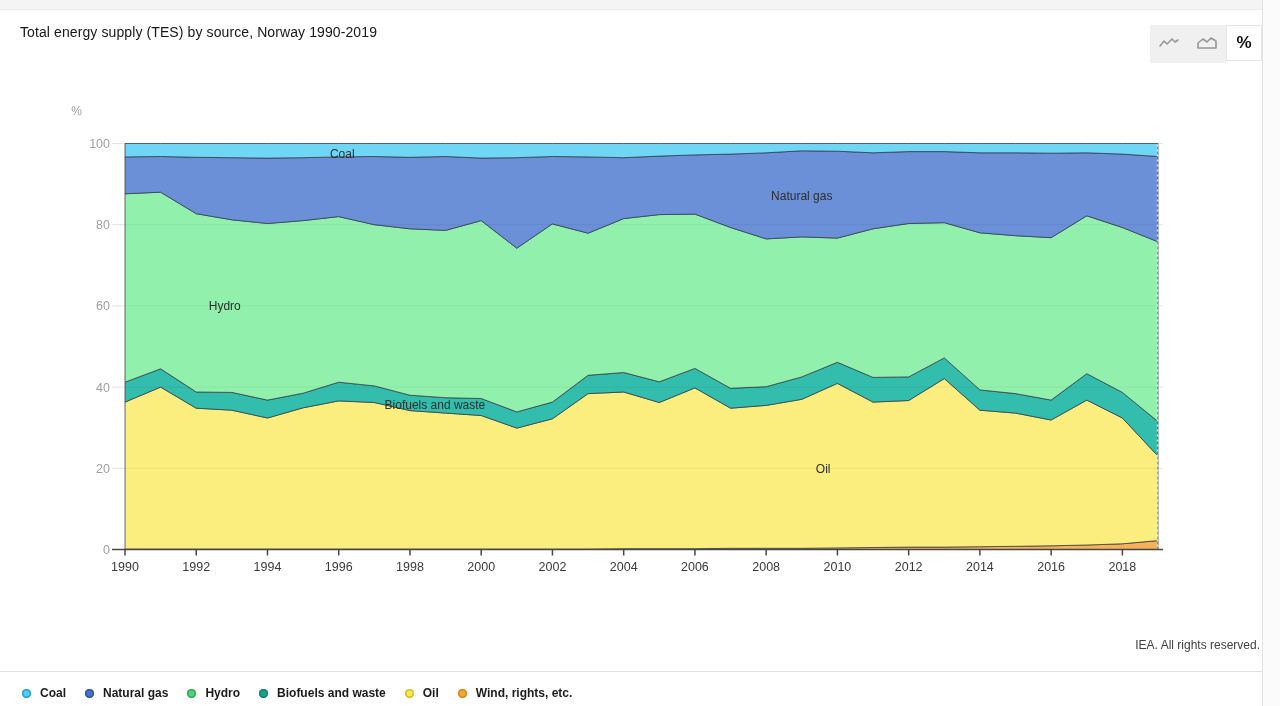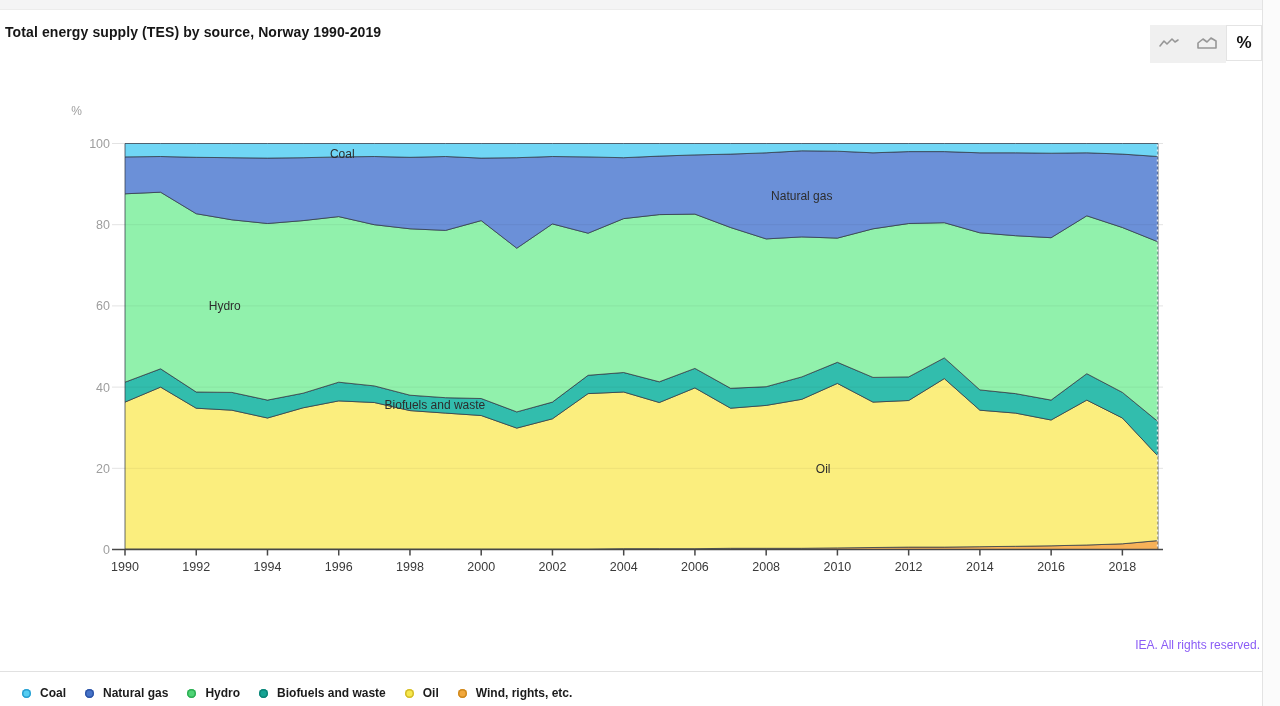--- a/index.html
+++ b/index.html
@@ -2,27 +2,27 @@
 <html><head>
 <meta charset="utf-8">
 <style>
   html,body{margin:0;padding:0;}
   body{
     width:1280px;height:706px;position:relative;background:#ffffff;
     font-family:"Liberation Sans", sans-serif;overflow:hidden;
     -webkit-font-smoothing:antialiased;
   }
   .top-strip{position:absolute;left:0;top:0;width:1280px;height:9px;background:#f4f4f5;border-bottom:1px solid #ececec;}
-  .page-title{position:absolute;left:5px;top:24px;font-size:14px;font-weight:700;color:#161616;letter-spacing:.1px;}
+  .page-title{position:absolute;left:20px;top:24px;font-size:14px;font-weight:400;color:#161616;letter-spacing:.1px;}
   .seg-control{position:absolute;top:25px;right:18px;height:38px;display:flex;}
   .seg-btn{width:38px;height:38px;display:flex;align-items:center;justify-content:center;background:#f0f0f0;border:none;cursor:pointer;}
   .seg-btn.selected{background:#ffffff;border:1px solid #e4e4e4;width:36px;height:36px;}
   .seg-btn .pct{font-size:17px;font-weight:700;color:#111;}
   .chart-svg{position:absolute;left:0;top:0;}
-  .footer-credit{position:absolute;top:638px;right:20px;font-size:12px;color:#8b5cf6;}
+  .footer-credit{position:absolute;top:638px;right:20px;font-size:12px;color:#404040;}
   .legend-divider{position:absolute;left:0;top:671px;width:1280px;height:1px;background:#e1e1e1;}
   .legend-bar{position:absolute;left:22px;top:682px;display:flex;align-items:center;gap:19px;height:22px;}
   .legend-item{display:flex;align-items:center;gap:9px;cursor:pointer;}
   .legend-dot{width:9px;height:9px;border-radius:50%;flex:0 0 auto;}
   .legend-label{font-size:12px;font-weight:700;color:#1b1b1b;white-space:nowrap;}
   .right-edge{position:absolute;top:0;right:17px;width:1px;height:706px;background:#e3e3e3;}
   .right-col{position:absolute;top:0;right:0;width:17px;height:706px;background:#fbfbfb;}
 </style>
 </head>
 <body>

